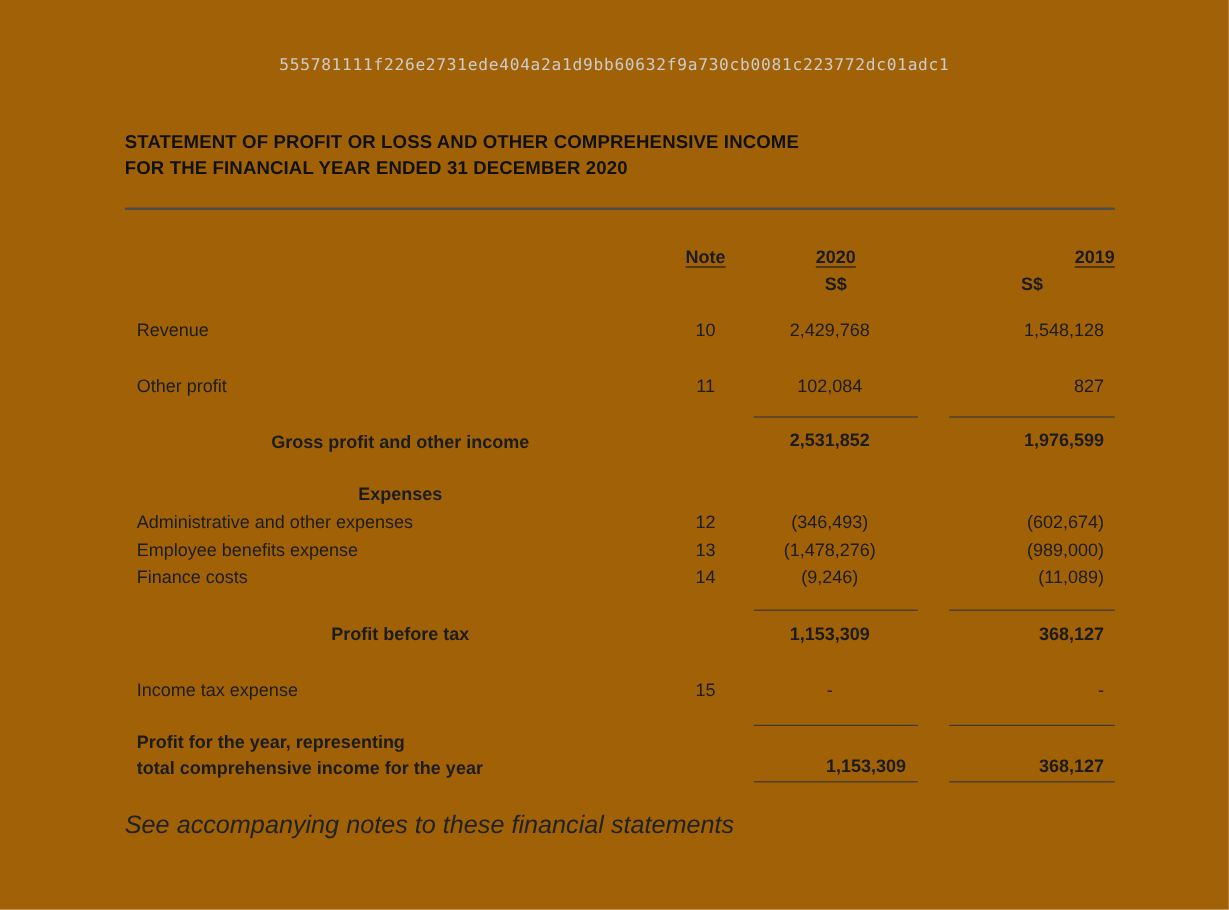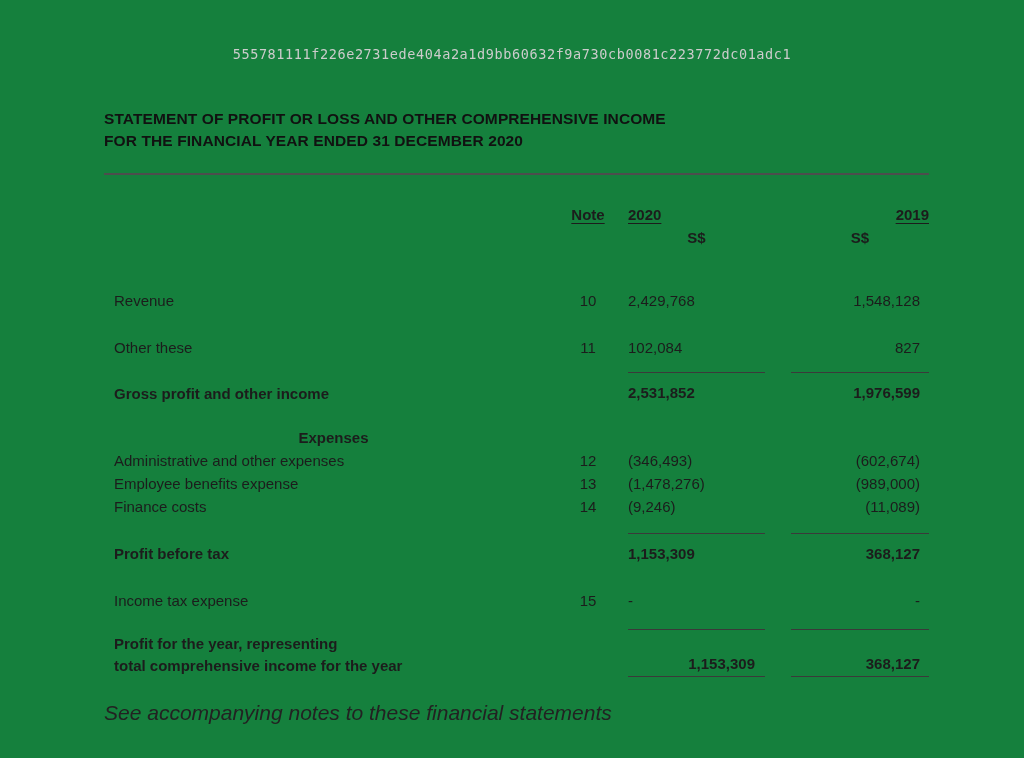--- a/index.html
+++ b/index.html
@@ -4,21 +4,21 @@
 <style>
   * { margin: 0; padding: 0; box-sizing: border-box; }
   html, body { background: #ffffff; }
   body {
     width: 1024px; height: 758px;
     font-family: "Liberation Sans", sans-serif;
     color: #1c1c1c;
     position: relative;
     overflow: hidden;
   }
-  .page { position: absolute; inset: 0; background: #15803d; }
+  .page { position: absolute; inset: 0; background: #a16207; }
 
   .watermark {
     position: absolute;
     top: 46px; left: 0; width: 100%;
     text-align: center;
     font-family: "DejaVu Sans Mono", monospace;
     font-size: 13.5px;
     letter-spacing: 0.6px;
     color: #cccccc;
   }
@@ -40,44 +40,44 @@
   .rule {
     margin-top: 21px;
     border-top: 2px solid #4d4d4d;
   }
 
   
   .trow { display: flex; align-items: flex-start; font-size: 15px; line-height: 23px; }
   .c-label { width: 449px; padding-left: 10px; }
   .c-note  { width: 70px; text-align: center; }
   .gap-a   { width: 5px; }
-  .c-val   { width: 137px; text-align: left; padding-right: 10px; }
+  .c-val   { width: 137px; text-align: center; padding-right: 10px; }
   .gap-b   { width: 26px; }
   .c-val2  { width: 138px; text-align: right; padding-right: 9px; }
 
   .hdr-row { margin-top: 28px; font-weight: bold; }
   .hdr-row .u { text-decoration: underline; text-underline-offset: 3px; }
   .hdr-row .c-val, .hdr-row .c-val2 { padding-right: 0; }
   .ss-row { font-weight: bold; }
   .ss-row .c-val, .ss-row .c-val2 { text-align: center; padding-right: 0; }
 
   .bold { font-weight: bold; }
 
-  .mt-rev   { margin-top: 40px; }
+  .mt-rev   { margin-top: 15px; }
   .mt-std   { margin-top: 24px; }
   .mt-sub   { margin-top: 13px; }
   .mt-sec   { margin-top: 21px; text-align: center; }
   .mt-pbt   { margin-top: 15px; }
   .mt-fin   { margin-top: 17px; }
 
   .topline .c-val, .topline .c-val2 {
     border-top: 1.5px solid #3a3a3a;
     padding-top: 8px;
   }
-  .topline .c-label, .topline .c-note { padding-top: 9.5px; }
+  .topline .c-label, .topline .c-note { padding-top: 9.5px; text-align: center; }
 
   .final .c-val, .final .c-val2 {
     border-top: 1.5px solid #3a3a3a;
     border-bottom: 1.5px solid #3a3a3a;
     height: 48px;
     display: flex; flex-direction: column; justify-content: flex-end;
     padding-bottom: 1px;
   }
   .final .c-val { align-items: flex-end; }
   .final .c-val2 { align-items: flex-end; }
@@ -126,21 +126,21 @@
     <div class="trow mt-rev">
       <div class="c-label">Revenue</div>
       <div class="c-note">10</div>
       <div class="gap-a"></div>
       <div class="c-val">2,429,768</div>
       <div class="gap-b"></div>
       <div class="c-val2">1,548,128</div>
     </div>
 
     <div class="trow mt-std">
-      <div class="c-label">Other these</div>
+      <div class="c-label">Other profit</div>
       <div class="c-note">11</div>
       <div class="gap-a"></div>
       <div class="c-val">102,084</div>
       <div class="gap-b"></div>
       <div class="c-val2">827</div>
     </div>
 
     <div class="trow mt-sub topline bold">
       <div class="c-label">Gross profit and other income</div>
       <div class="c-note"></div>

